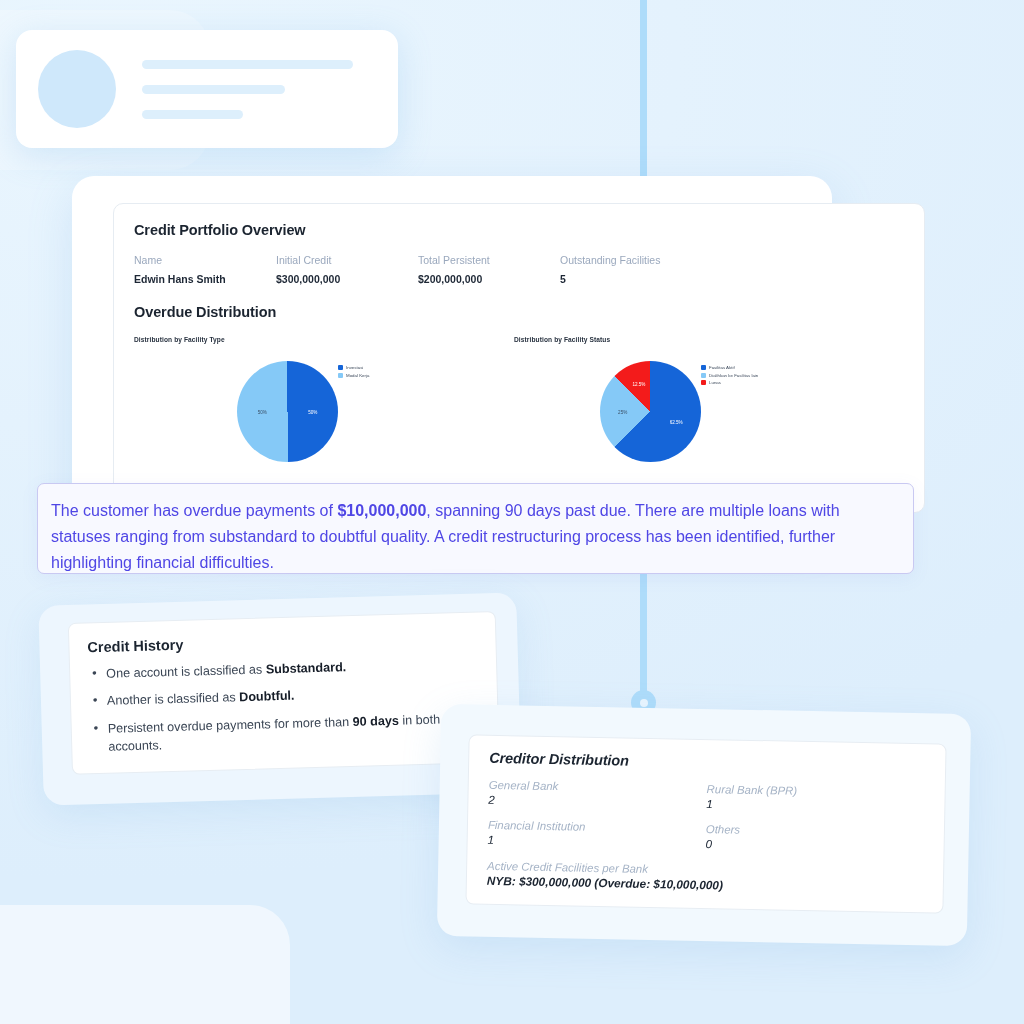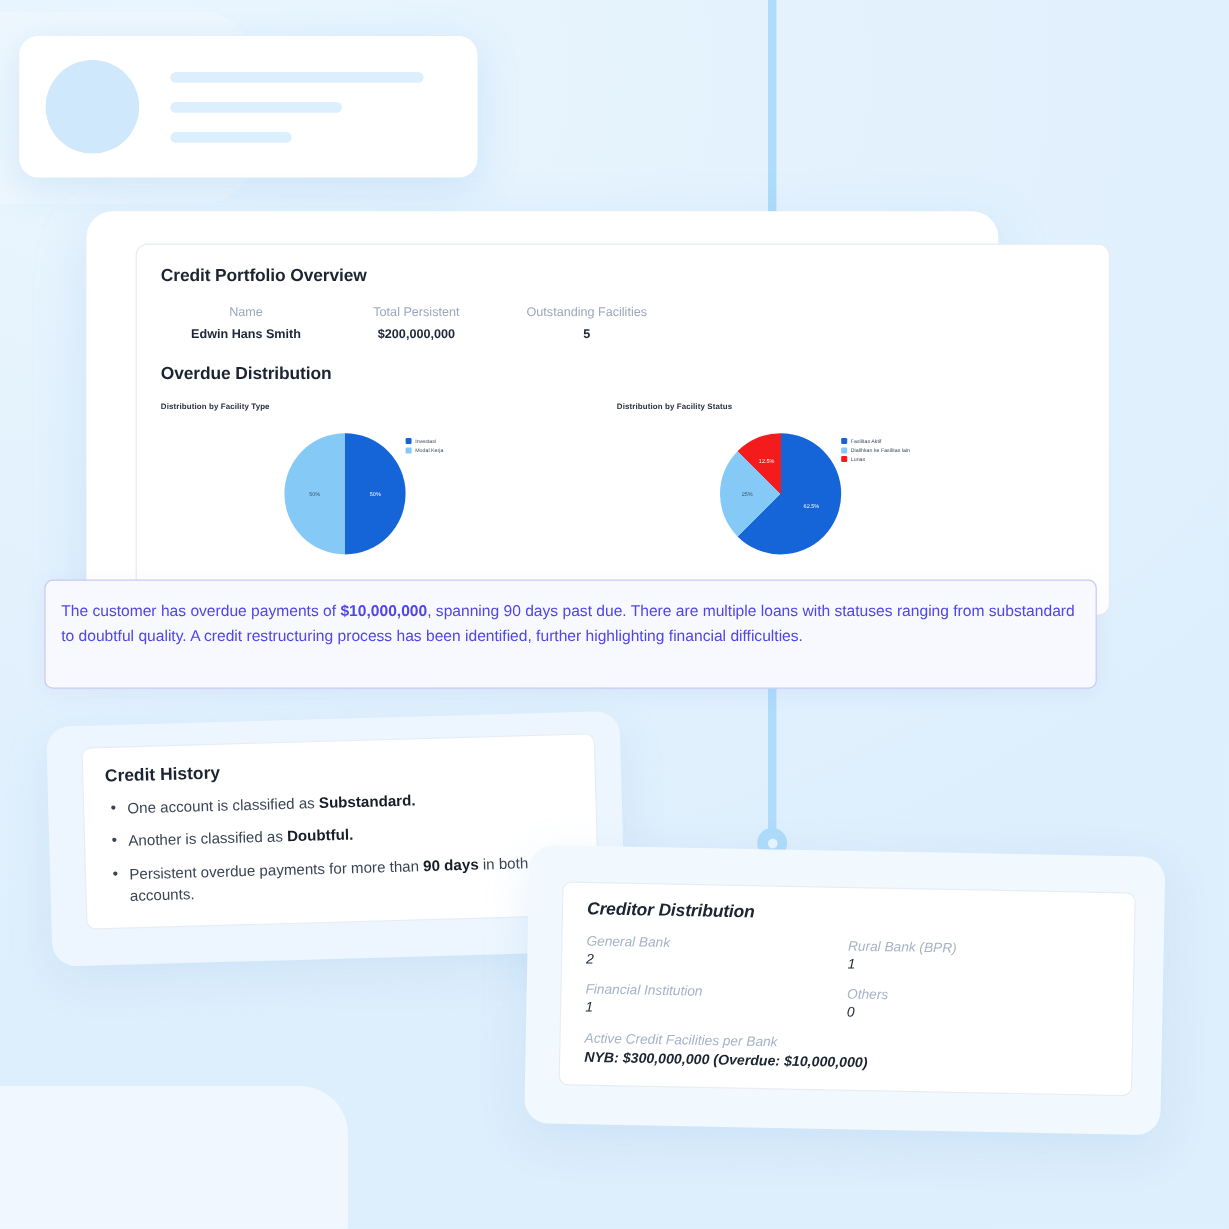--- a/index.html
+++ b/index.html
@@ -95,21 +95,21 @@
     padding: 18px 20px 0 20px;
     overflow: hidden;
   }
   .panel-title {
     font-size: 14.5px; font-weight: bold; color: #1b2430;
     letter-spacing: -0.1px;
   }
   #portfolio-stats {
     display: flex; margin-top: 16px;
   }
-  .stat { width: 142px; text-align: center; }
+  .stat { width: 142px; }
   .stat-label { font-size: 10.5px; color: #9aa8bd; margin-bottom: 7px; }
   .stat-value { font-size: 10.5px; color: #1d2735; font-weight: bold; }
   #credit-distribution-title { margin-top: 19px; }
 
   
   #charts-row { display: flex; margin-top: 16px; }
   .chart-block { width: 380px; position: relative; }
   .chart-caption {
     font-size: 6.6px; font-weight: bold; color: #27313f;
     letter-spacing: 0.1px;
@@ -137,21 +137,21 @@
     border: 1px solid #c9c9f2;
     border-radius: 7px;
     padding: 14px 14px 0 13px;
     box-shadow: 0 4px 18px rgba(120,130,220,0.08);
   }
   #information-title {
     font-size: 13.5px; font-weight: bold; color: #18202c;
     margin-bottom: 12px;
   }
   #information-text {
-    font-size: 13px; line-height: 1.62; color: #4f46e5;
+    font-size: 16px; line-height: 1.62; color: #4f46e5;
   }
   #information-text b { font-weight: bold; }
 
   
   #history-wrap {
     position: absolute;
     left: 41px; top: 599px;
     width: 478px; height: 200px;
     transform: rotate(-1.6deg);
   }
@@ -241,20 +241,24 @@
     <div id="portfolio-panel">
 
       <div class="panel-title">Credit Portfolio Overview</div>
 
       <div id="portfolio-stats">
         <div class="stat">
           <div class="stat-label">Name</div>
           <div class="stat-value">Edwin Hans Smith</div>
         </div>
         <div class="stat">
+          <div class="stat-label">Initial Credit</div>
+          <div class="stat-value">$300,000,000</div>
+        </div>
+        <div class="stat">
           <div class="stat-label">Total Persistent</div>
           <div class="stat-value">$200,000,000</div>
         </div>
         <div class="stat">
           <div class="stat-label">Outstanding Facilities</div>
           <div class="stat-value">5</div>
         </div>
       </div>
 
       <div class="panel-title" id="credit-distribution-title">Overdue Distribution</div>

